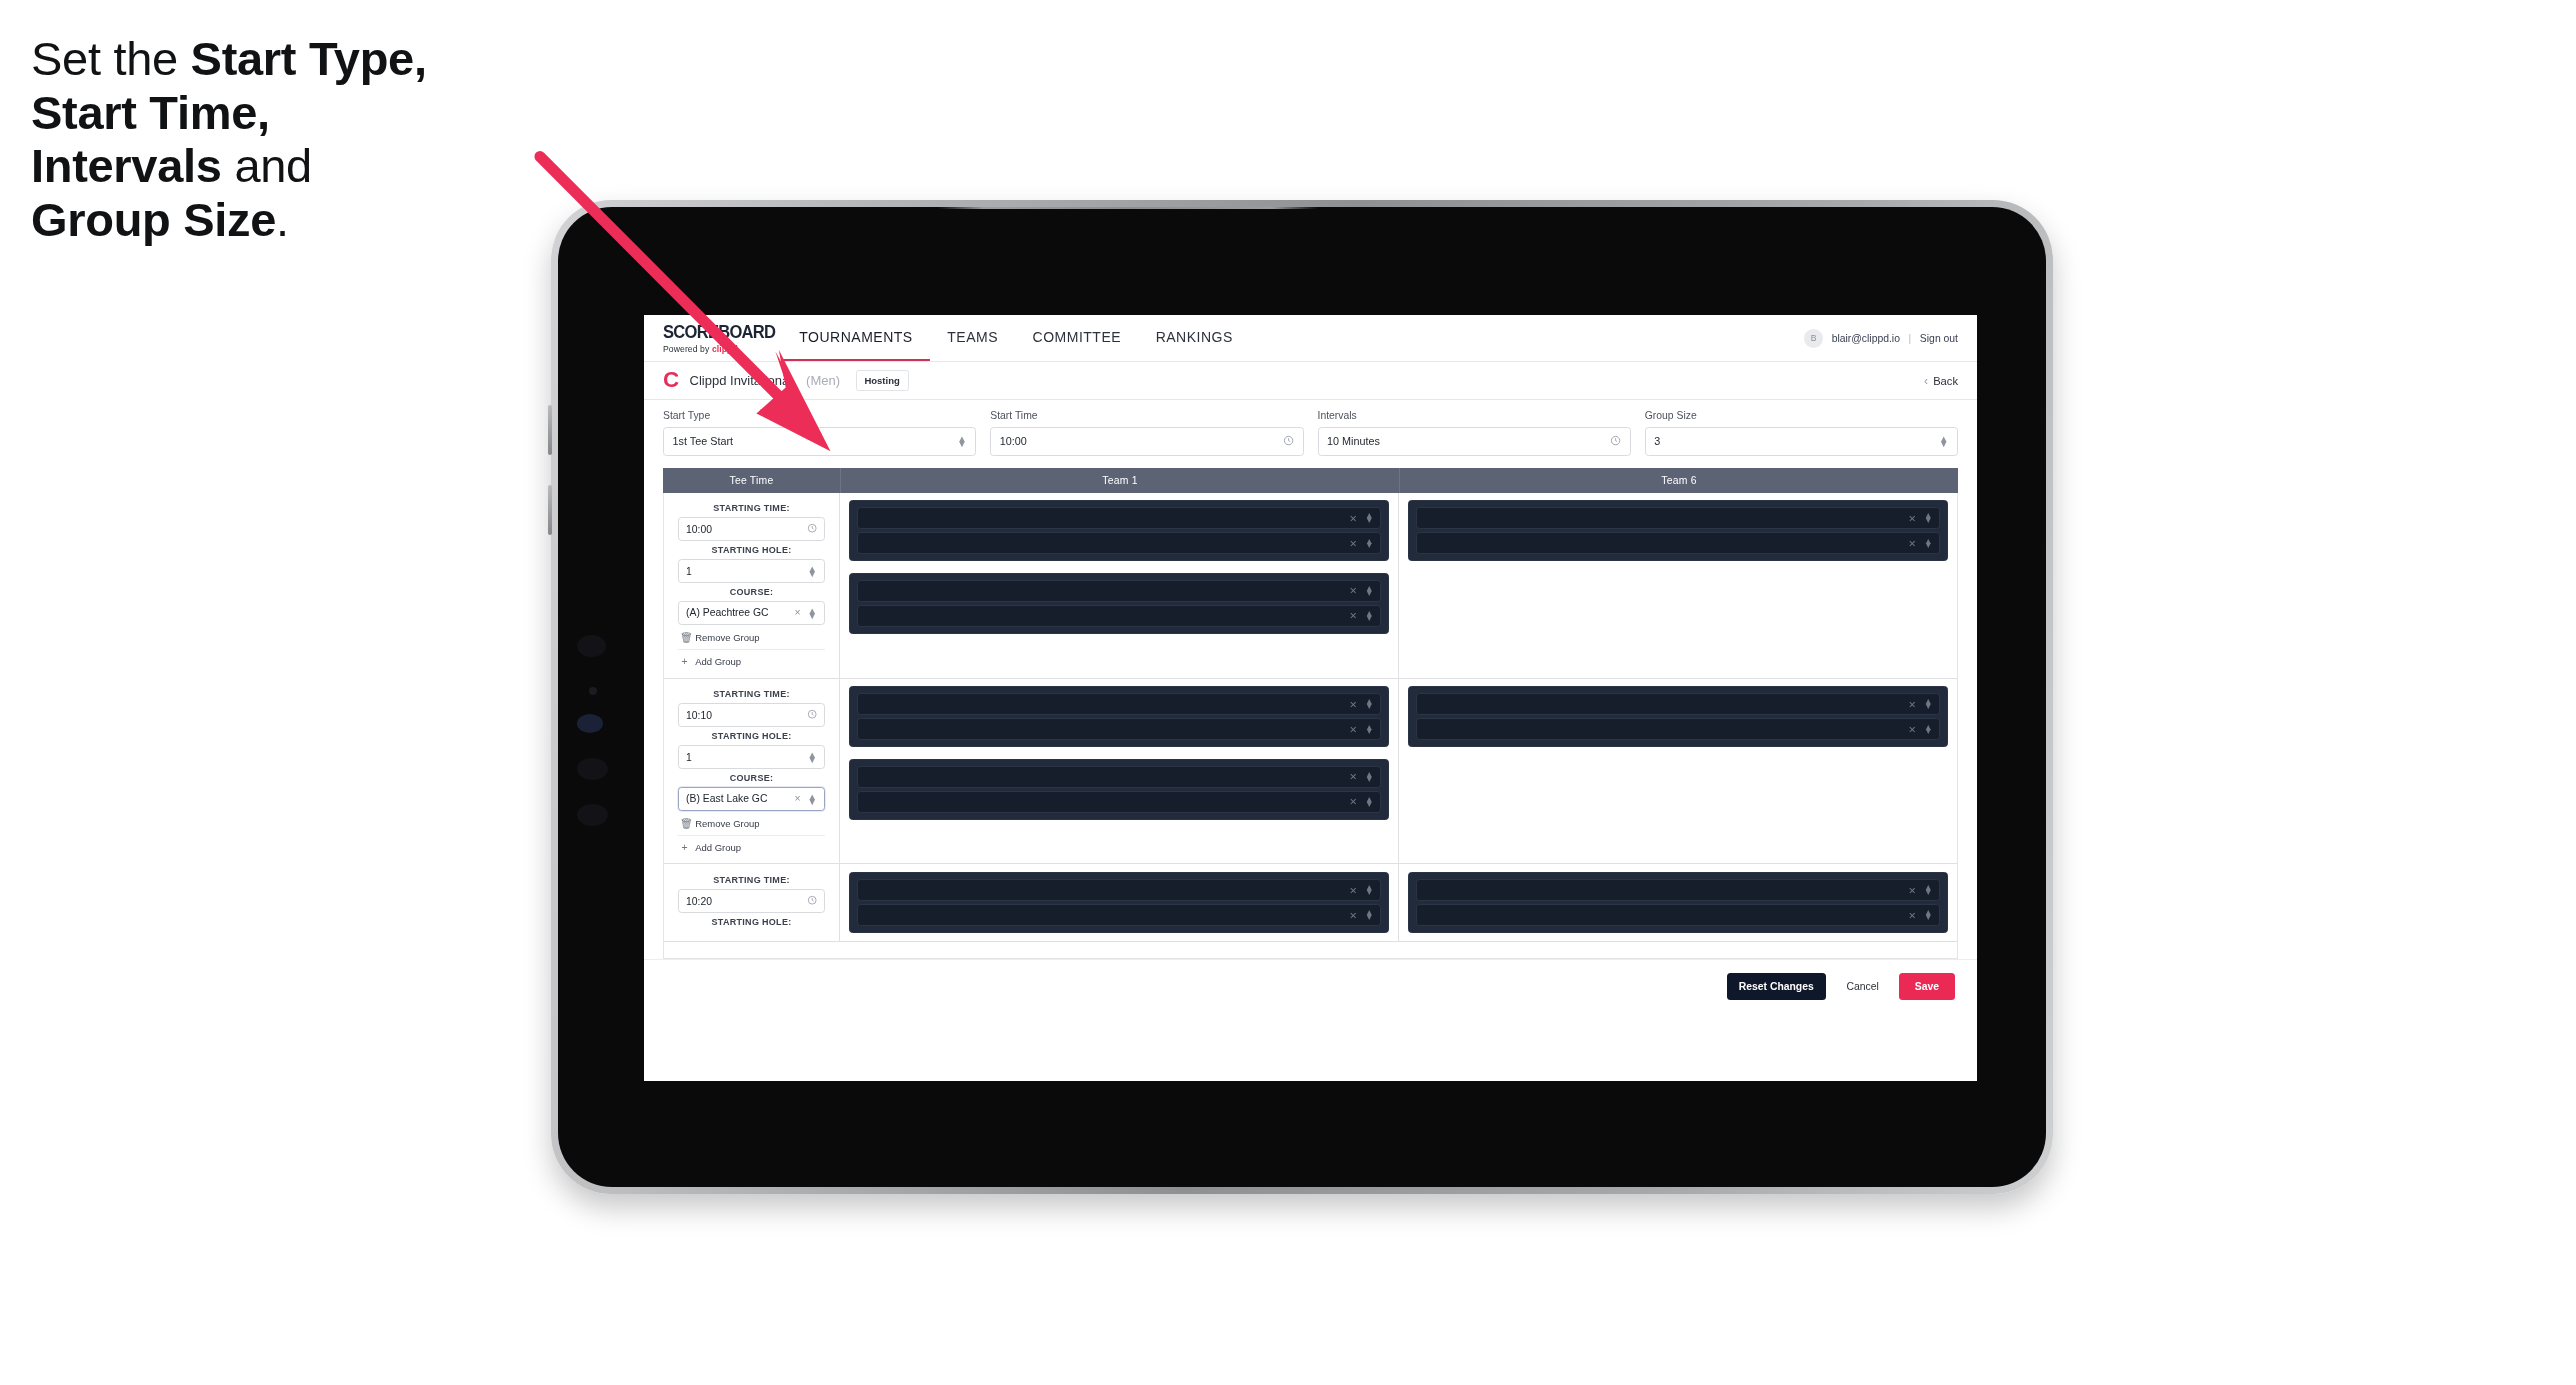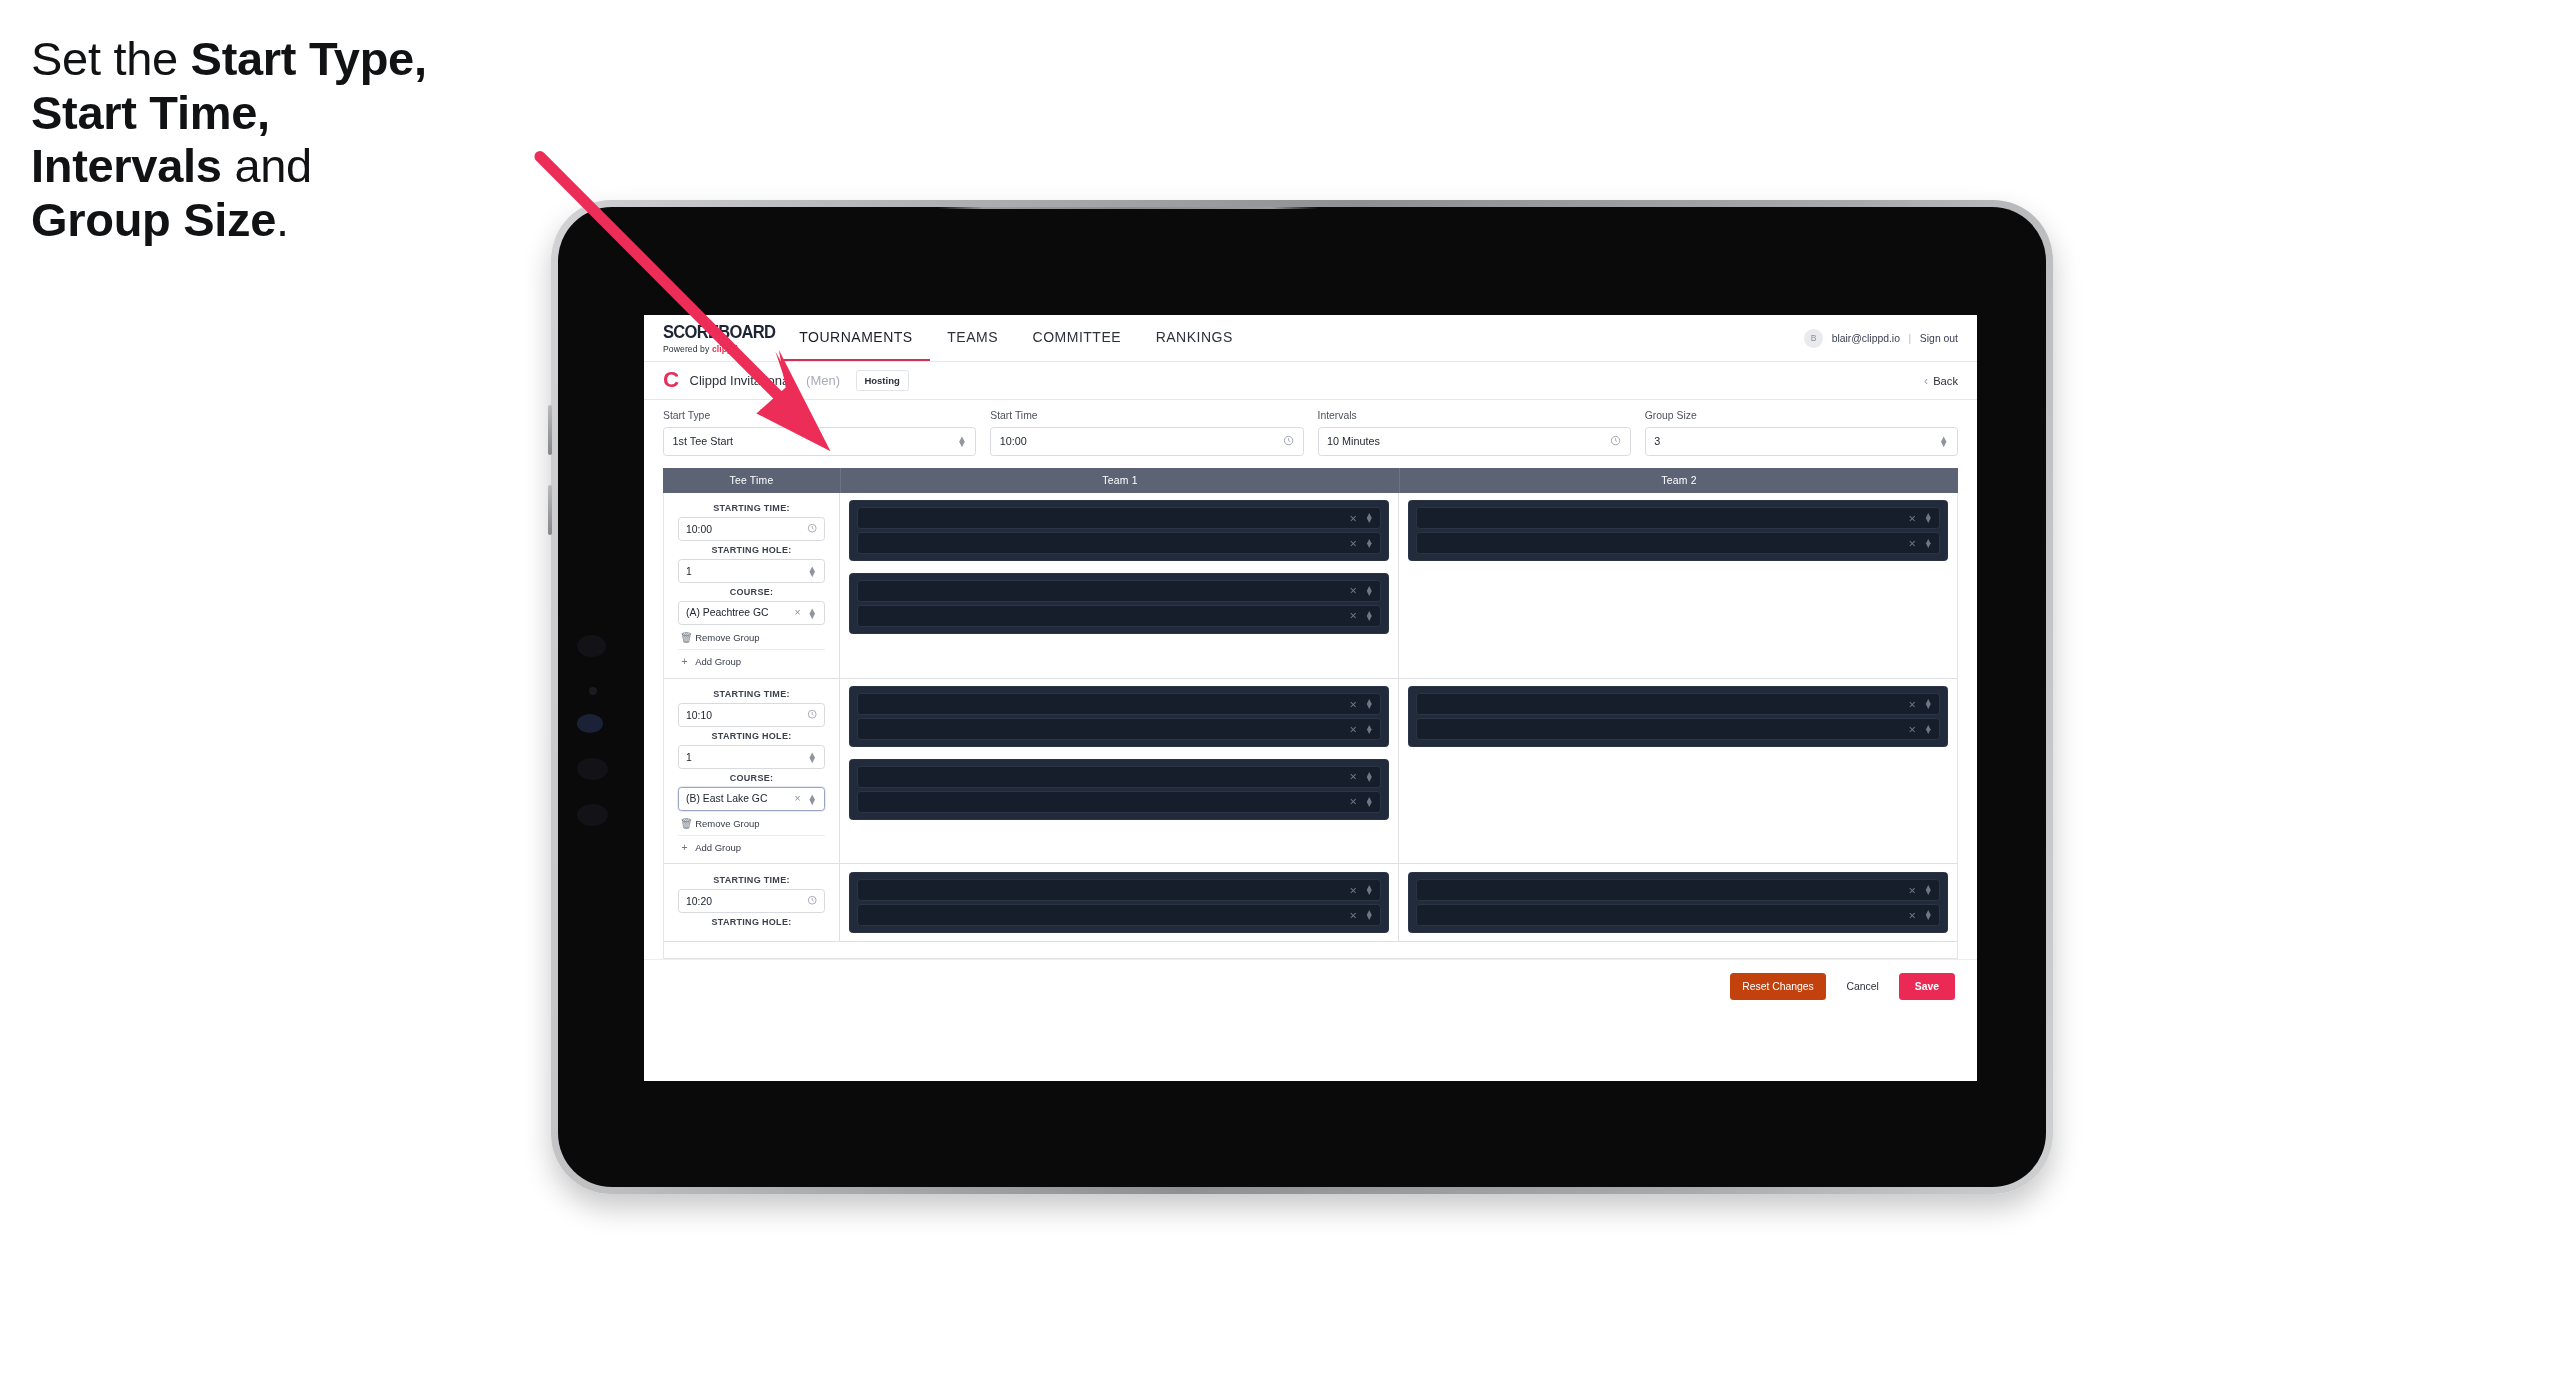--- a/index.html
+++ b/index.html
@@ -184,21 +184,21 @@
   .slot:last-child { margin-bottom: 0; }
   .slot .sx { color:#6f7786; font-size: 9.5px; }
   .slot .sstep { display:flex; flex-direction:column; line-height:.55; font-size:8.6px; color:#6f7786; }
 
   
   .appfoot {
     height: 55px; display: flex; align-items: center; justify-content: flex-end;
     gap: 12px; padding: 0 22.4px; background: #fff; border-top: 0.9px solid #eceded;
   }
   .btn { font-size: 10.4px; border-radius: 3.5px; padding: 7.8px 12px; }
-  .btn-dark { background: #c2410c; color: #fff; font-weight: 400; }
+  .btn-dark { background: #0f172a; color: #fff; font-weight: 700; }
   .btn-ghost { background: transparent; color: #2b3039; padding: 7.8px 8.6px; }
   .btn-save { background: #ea2a55; color: #fff; font-weight: 600; padding: 7.8px 15.5px; }
 
   
   .arrow { position: absolute; left: 501px; top: 129px; width: 397px; height: 362px; }
 </style>
 </head>
 <body>
 
 <div id="stage">
@@ -298,21 +298,21 @@
               <span class="ctl-ico">
                   <span class="stepper">▲<br>▼</span>
                 </span>
             </div>
           </div>
         </div>
 
         <div class="tbl-head">
           <div class="th tee">Tee Time</div>
           <div class="th team">Team 1</div>
-          <div class="th team">Team 2</div>
+          <div class="th team">Team 6</div>
         </div>
 
         <div class="tbl-body">
 
           <div class="trow">
             <div class="cell-tee">
               <div class="tee-lbl">STARTING TIME:</div>
               <div class="tee-in">
                 <span class="v">10:00</span>
                 <span><svg width="10.4" height="10.4" viewBox="0 0 24 24" fill="none" stroke="#9ba0aa" stroke-width="2">

